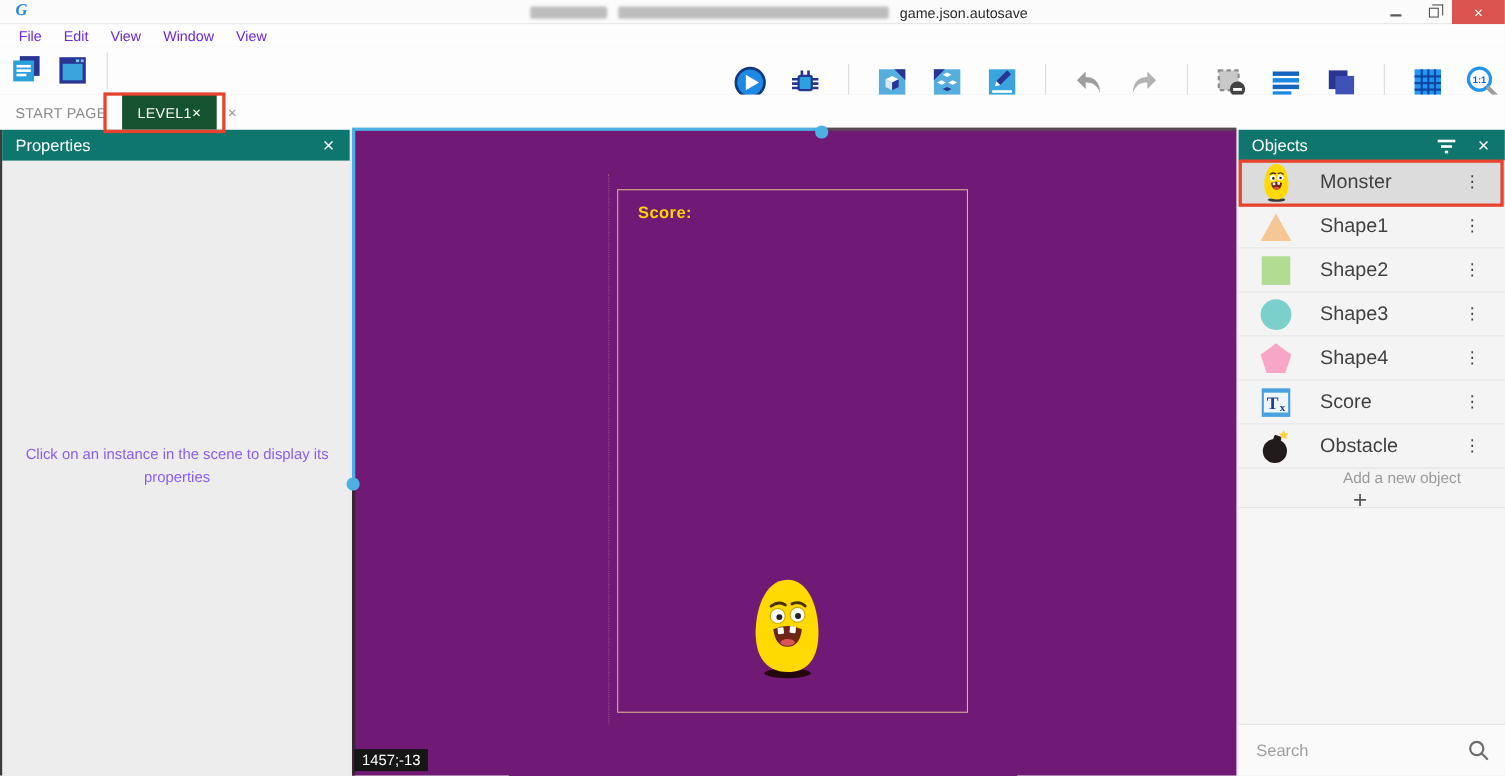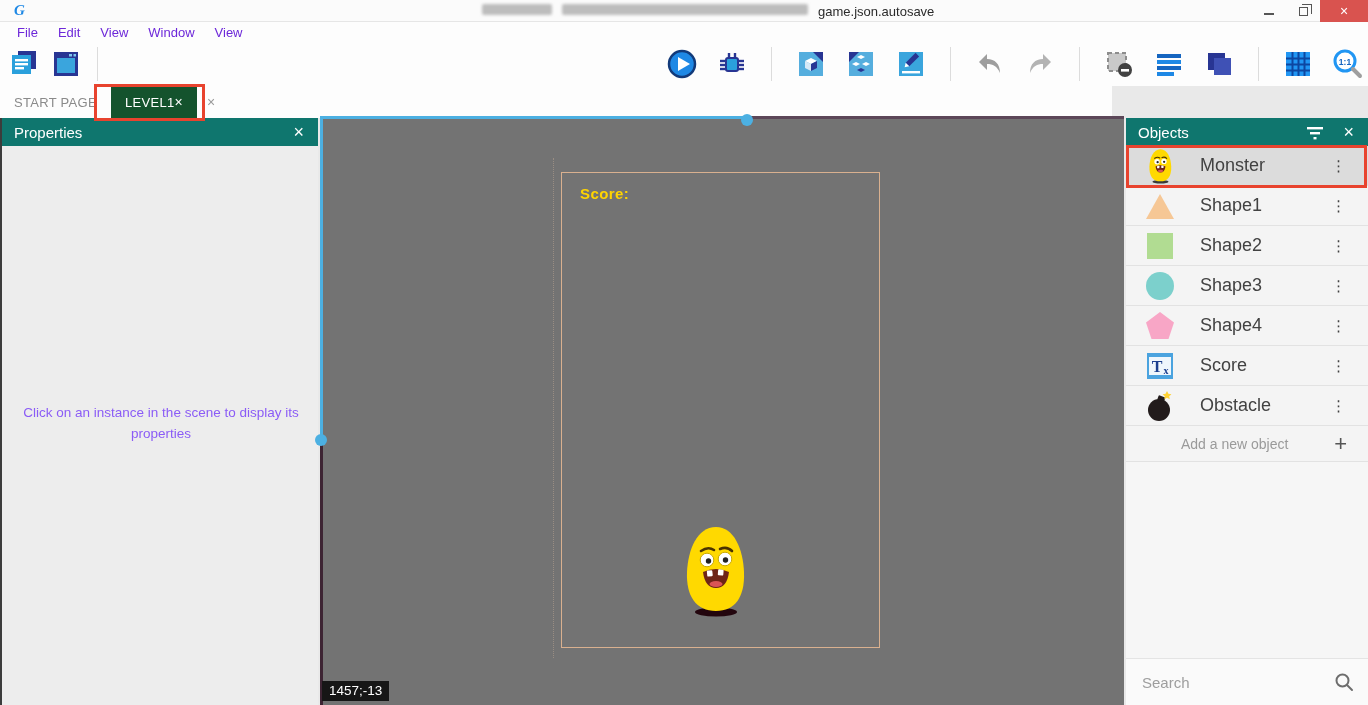--- a/index.html
+++ b/index.html
@@ -4,47 +4,47 @@
 <style>
   * { margin:0; padding:0; box-sizing:border-box; }
   html,body { width:1368px; height:705px; overflow:hidden;
     font-family:"Liberation Sans", sans-serif; background:#e9e9e9; }
 
   
   .titlebar { position:absolute; left:0; top:0; width:1368px; height:22px;
     background:#fbfbfb; border-bottom:1px solid #e6e6e6; }
   .logo { position:absolute; left:14px; top:2px; width:18px; height:18px;
     color:#1e88e5; font:italic bold 15px "Liberation Serif", serif; }
-  .title-wrap { position:absolute; left:482px; top:4px; display:flex; align-items:flex-start; gap:10px; }
+  .title-wrap { position:absolute; left:482px; top:4px; display:flex; align-items:center; gap:10px; }
   .blurseg { height:11px; background:#bdbdbd; border-radius:2px; filter:blur(1.6px); }
   .blur1 { width:70px; } .blur2 { width:246px; }
   .title-text { font-size:13px; color:#2b2b2b; }
   .wincontrols { position:absolute; right:0; top:0; height:22px; display:flex; }
   .winbtn { width:34px; height:22px; display:flex; align-items:center; justify-content:center;
     color:#444; font-size:13px; }
   .minimize-line { width:10px; height:2px; background:#555; margin-top:6px; }
   .restore-box { width:9px; height:9px; border:1.5px solid #555; position:relative; }
   .restore-box:before { content:""; position:absolute; left:2px; top:-4px; width:9px; height:9px;
     border:1.5px solid #555; border-left:none; border-bottom:none; }
   .winbtn.close { width:48px; background:#d9534f; color:#fff; font-size:14px; }
 
   
   .menubar { position:absolute; left:0; top:22px; width:1368px; height:20px;
     background:#fdfdfd; display:flex; align-items:center; padding-left:8px; gap:2px; }
   .menu-item { font-size:13px; color:#6d28d9; padding:2px 9px; }
 
   
   .toolbar { position:absolute; left:0; top:42px; width:1368px; height:44px; background:#fdfdfd; }
   .tb-left { position:absolute; left:8px; top:5px; display:flex; align-items:center; gap:10px; }
-  .tb-right { position:absolute; right:4px; top:5px; display:flex; align-items:center; gap:18px; }
+  .tb-right { position:absolute; right:4px; top:16px; display:flex; align-items:center; gap:18px; }
   .tb-icon { width:32px; height:32px; display:flex; align-items:center; justify-content:center; }
   .tb-sep { width:1px; height:34px; background:#dcdcdc; margin:0 5px; }
 
   
-  .tabbar { position:absolute; left:0; top:86px; width:1112px; height:32px; background:#fdfdfd;
+  .tabbar { position:absolute; left:0; top:86px; width:1368px; height:32px; background:#fdfdfd;
     display:flex; align-items:stretch; }
   .tab { display:flex; align-items:center; padding:0 14px; font-size:13px; color:#8a8a8a;
     letter-spacing:.3px; }
   .tab.active { background:#14532d; color:#fff; }
   .tab .tab-x { font-size:14px; }
   .tab.active .tab-x { color:#fff; }
   .tab-x-lone { display:flex; align-items:center; padding:0 10px; color:#9a9a9a; font-size:14px; }
   .tab-annotation { position:absolute; left:94px; top:-2px; width:111px; height:37px;
     border:3px solid #e8432e; pointer-events:none; z-index:60; }
 
@@ -54,21 +54,21 @@
   .panel-header .spacer { flex:1; }
   .hdr-x { color:#fff; font-size:18px; line-height:1; padding:0 2px; }
 
   
   .properties { position:absolute; left:0; top:118px; width:318px; height:587px; background:#ededed;
     border-left:2px solid #3c3c3c; }
   .prop-hint { position:absolute; left:19px; top:285px; width:280px; text-align:center;
     font-size:13.5px; color:#8b5cf6; line-height:1.55; }
 
   
-  .canvas { position:absolute; left:320px; top:118px; width:804px; height:587px; background:#737373; }
+  .canvas { position:absolute; left:320px; top:118px; width:804px; height:587px; background:#701a75; }
   .sel-top-blue { position:absolute; left:0; top:-2px; width:428px; height:3px; background:#4cb0e2; }
   .sel-top-rest { position:absolute; left:428px; top:-2px; width:376px; height:3px; background:#5c4758; }
   .sel-left-blue { position:absolute; left:0; top:0; width:3px; height:318px; background:#4cb0e2; }
   .sel-left-rest { position:absolute; left:0; top:318px; width:3px; height:269px; background:#3d2433; }
   .handle { position:absolute; width:12px; height:12px; border-radius:50%; background:#4cb0e2; z-index:5; }
   .handle.top { left:421px; top:-4px; }
   .handle.left { left:-5px; top:316px; }
   .guide-dotted { position:absolute; left:233px; top:40px; height:500px; width:0;
     border-left:1px dotted rgba(224,190,160,.35); }
   .score-rect { position:absolute; left:241px; top:54px; width:319px; height:476px;
@@ -83,21 +83,21 @@
   .objects { position:absolute; left:1126px; top:118px; width:242px; height:587px; background:#f6f6f6; }
   .obj-row { position:relative; height:40px; display:flex; align-items:center; background:#f4f4f4;
     border-bottom:1px solid #e2e2e2; }
   .obj-row.selected { background:#dcdcdc; }
   .obj-icon { width:34px; height:36px; margin-left:17px; display:flex; align-items:center; justify-content:center; }
   .obj-label { margin-left:23px; font-size:18px; color:#424242; flex:1; }
   .obj-dots { font-size:15px; color:#424242; margin-right:22px; letter-spacing:0; line-height:1; }
   .row-annotation { position:absolute; left:0px; top:27px; width:241px; height:43px;
     border:3px solid #e8432e; pointer-events:none; z-index:60; }
   .add-row { height:36px; display:flex; align-items:center; background:#f4f4f4;
-    border-bottom:1px solid #e2e2e2; }
+    border-bottom:1px solid #e2e2e2;flex-direction:column; }
   .add-label { margin-left:55px; font-size:14px; color:#9a9a9a; flex:1; }
   .add-plus { font-size:22px; color:#555; margin-right:21px; font-weight:400; }
   .search-box { position:absolute; left:0; bottom:0; width:242px; height:47px; background:#fafafa;
     border-top:1px solid #e4e4e4; display:flex; align-items:center; }
   .search-input { border:none; outline:none; background:transparent; font-size:15px; color:#0369a1;
     margin-left:16px; flex:1; width:100px; font-family:"Liberation Sans", sans-serif; }
   .search-input::placeholder { color:#9e9e9e; }
   .search-icon-wrap { margin-right:14px; display:flex; }
 
   .gap-strip { position:absolute; top:118px; width:2px; height:587px; background:#e9e9e9; }

